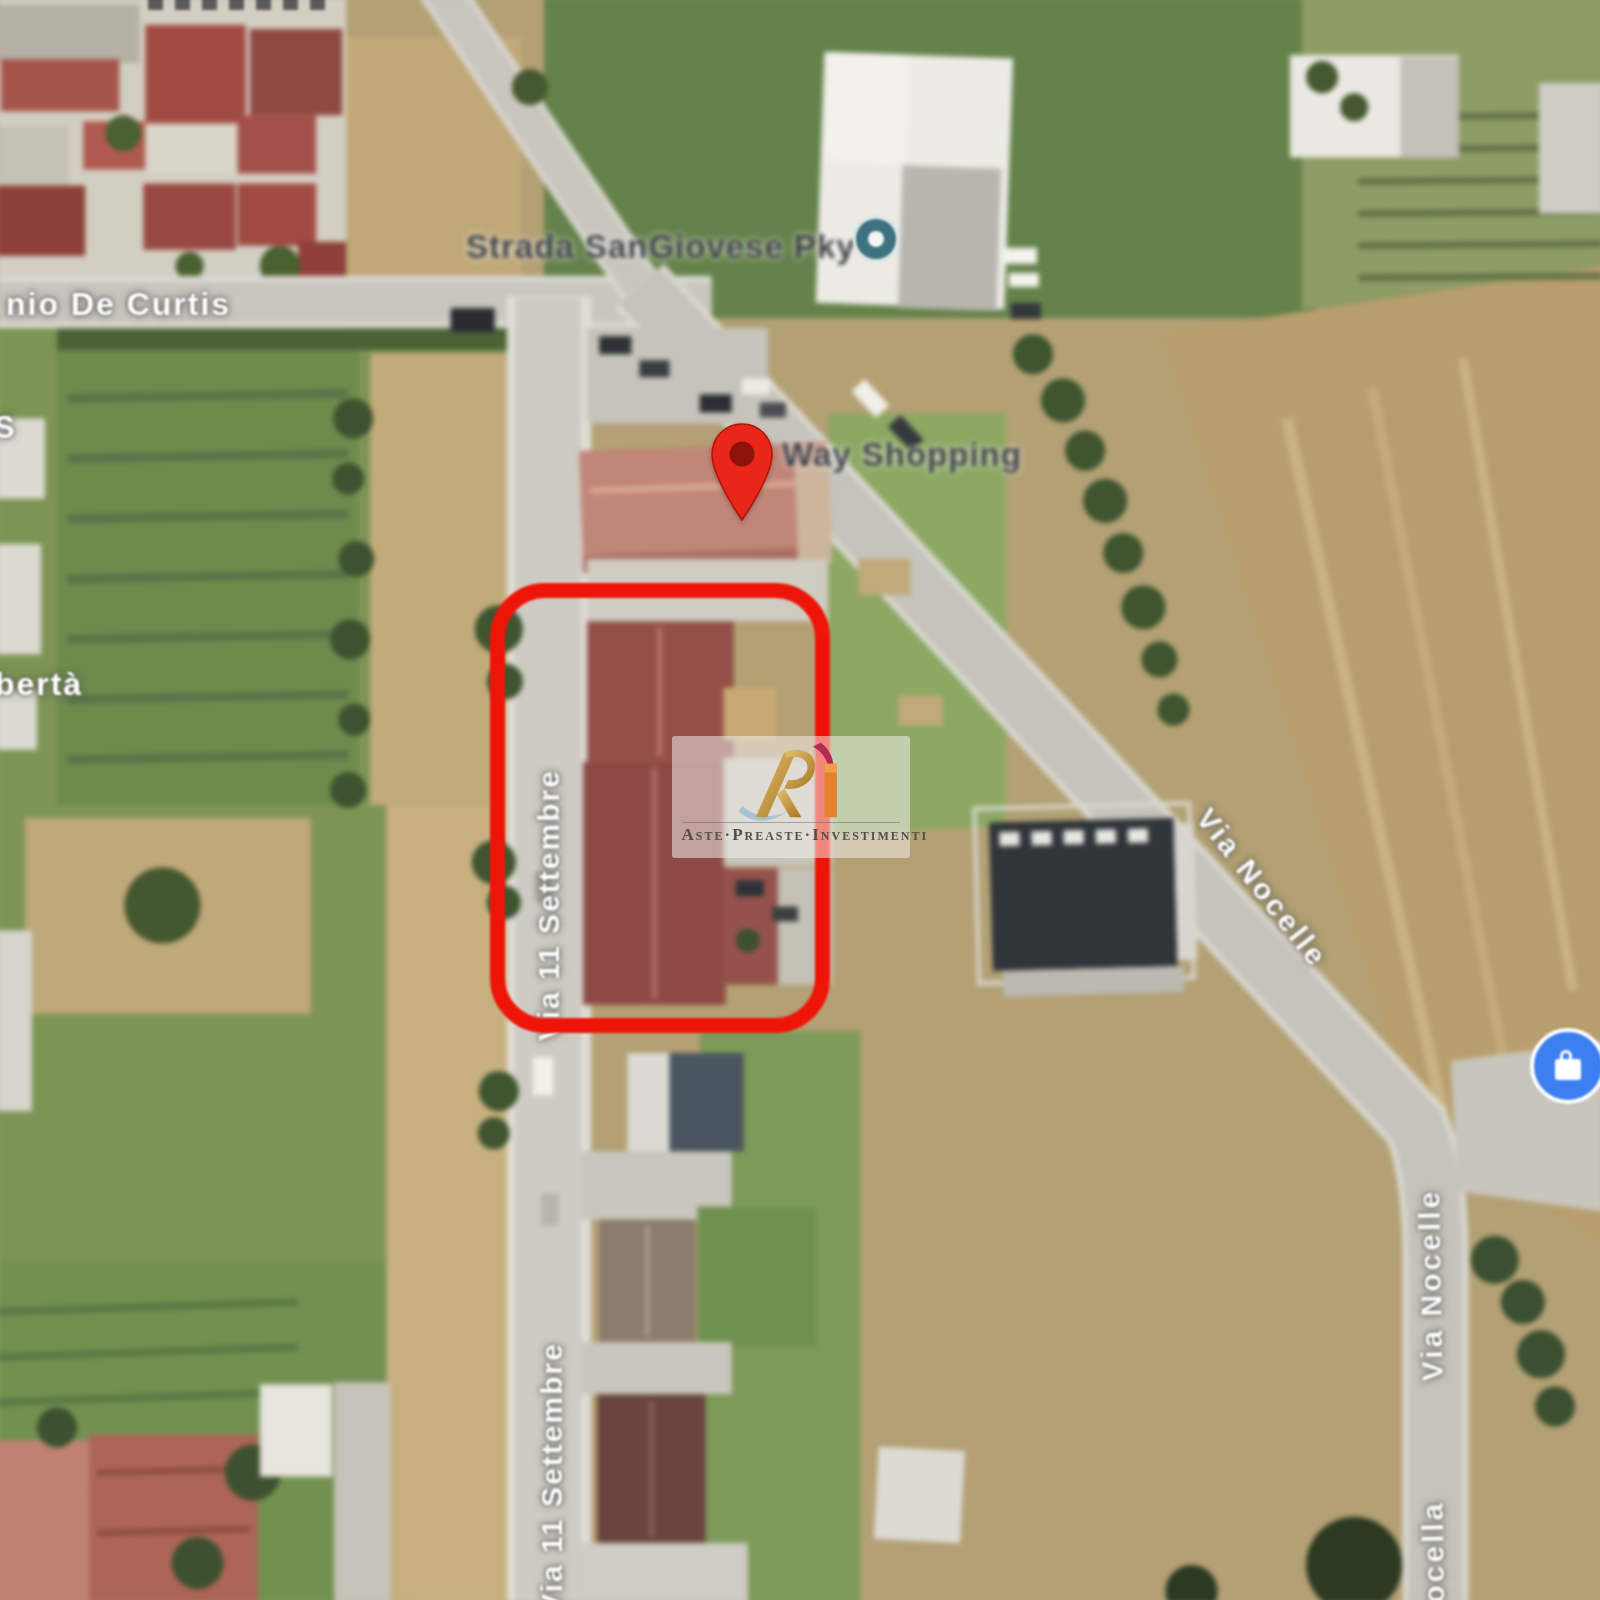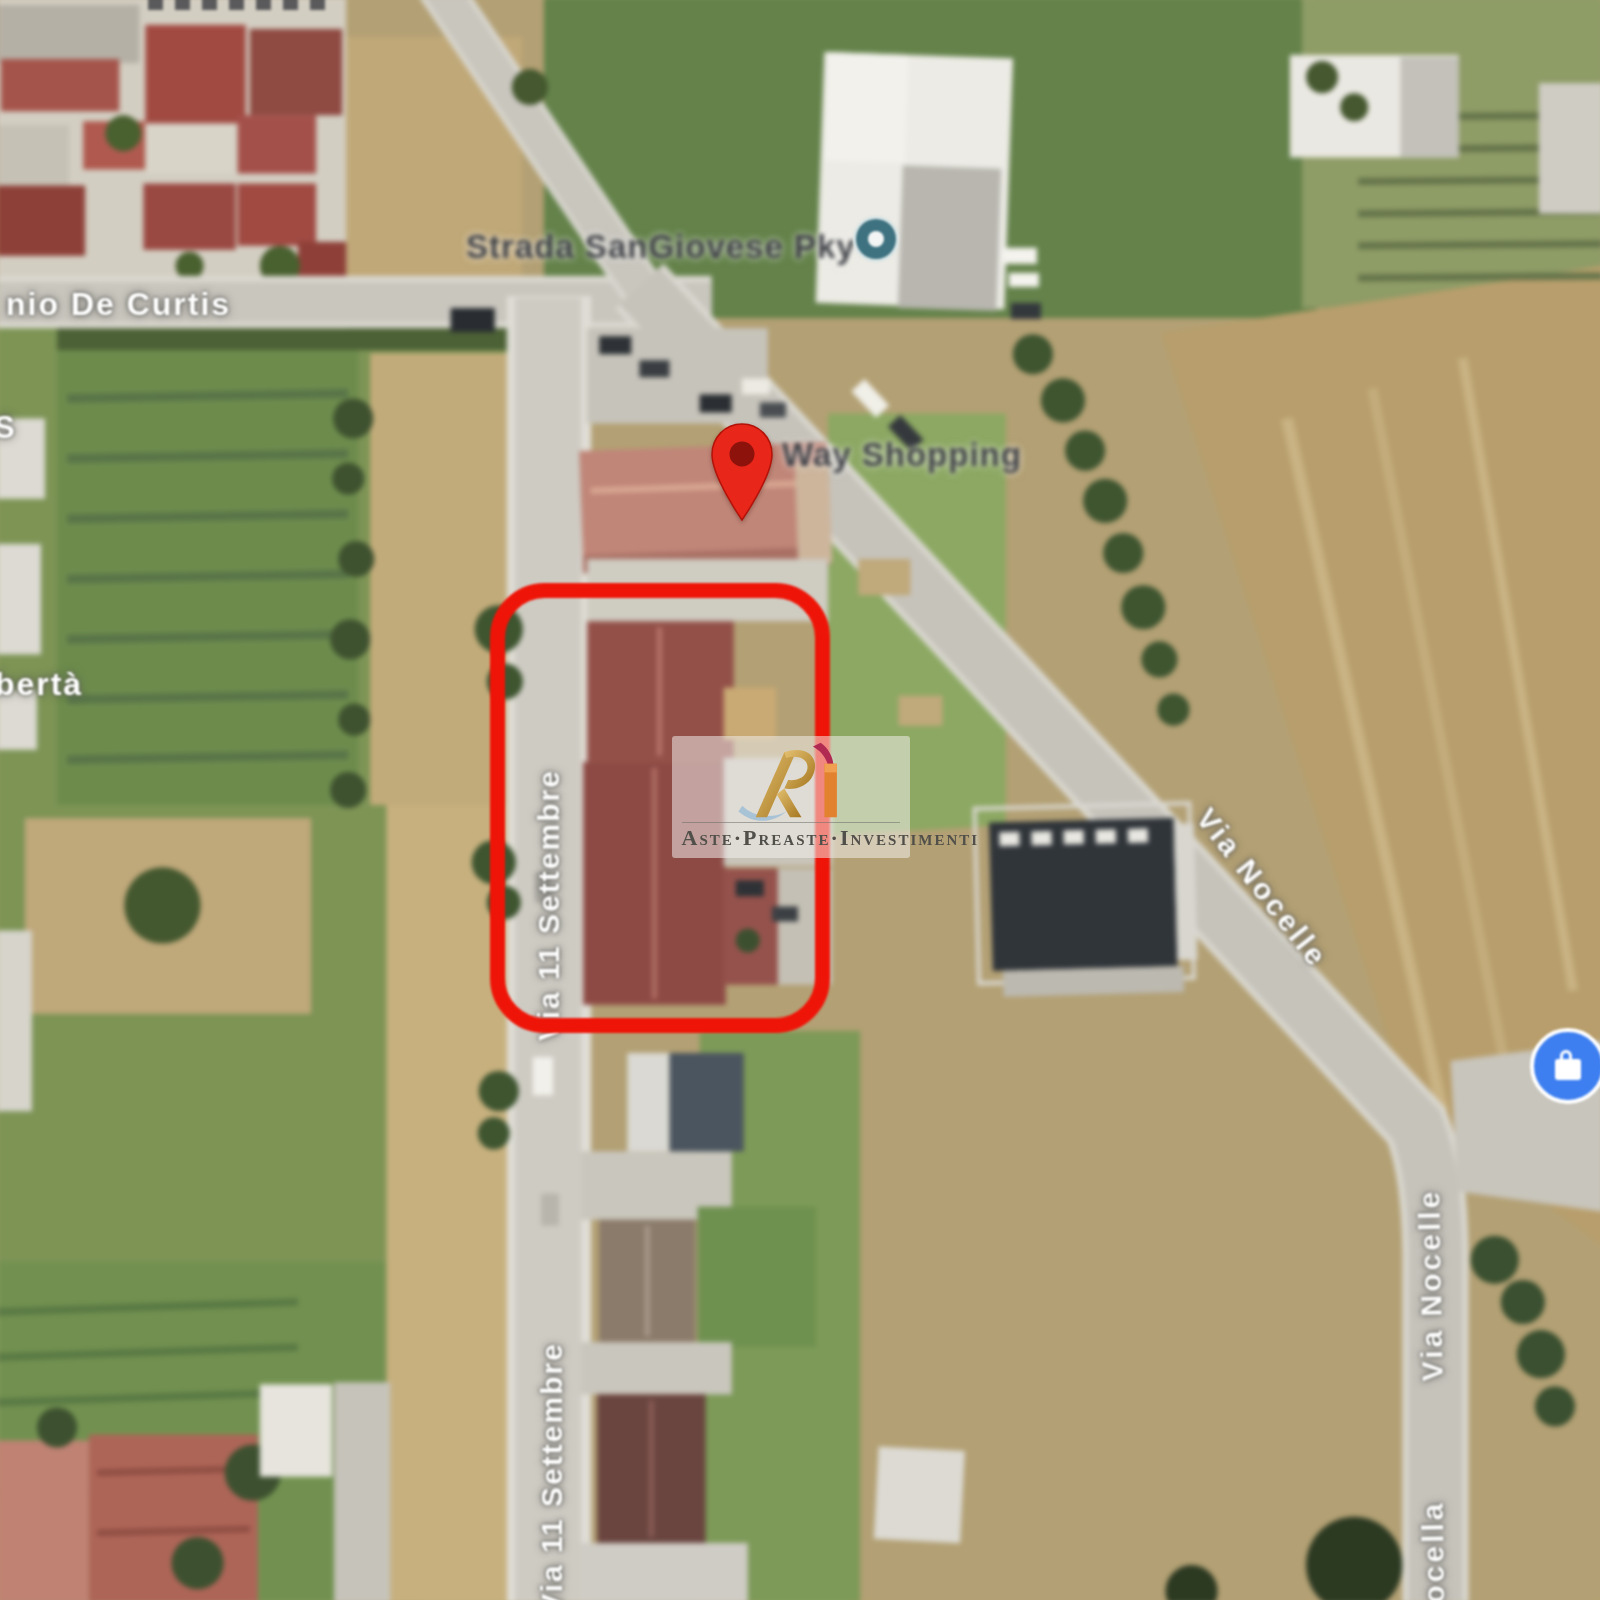--- a/index.html
+++ b/index.html
@@ -54,21 +54,21 @@
   
   #watermark{
     position:absolute;left:672px;top:736px;width:238px;height:122px;
     background:rgba(243,242,239,.52);border-radius:3px;
     display:flex;flex-direction:column;align-items:center;justify-content:flex-start;
   }
   #watermark .logo-wrap{margin-top:2px;height:84px;display:flex;align-items:center;justify-content:center;}
   #watermark .brand{
     width:92%;text-align:center;border-top:1px solid rgba(110,110,104,.55);
     font-family:"Liberation Serif",serif;font-variant:small-caps;font-weight:600;
-    font-size:22px;letter-spacing:2px;color:#504f49;padding-top:2px;
+    font-size:17px;letter-spacing:2px;color:#504f49;padding-top:2px;
   }
 </style>
 </head>
 <body>
 
 <div id="stage">
 
   <svg id="sat" width="1600" height="1600" viewBox="0 0 1600 1600">
 
     <rect width="1600" height="1600" fill="#b3a074"></rect>

